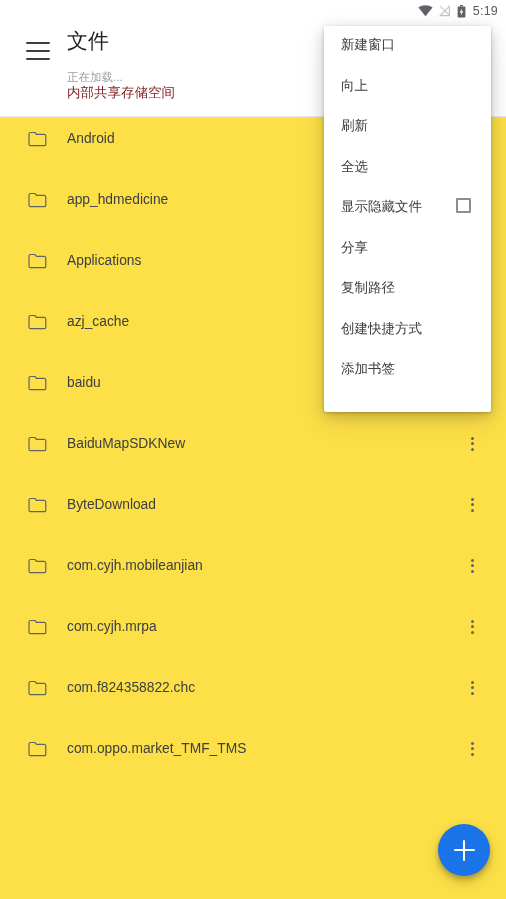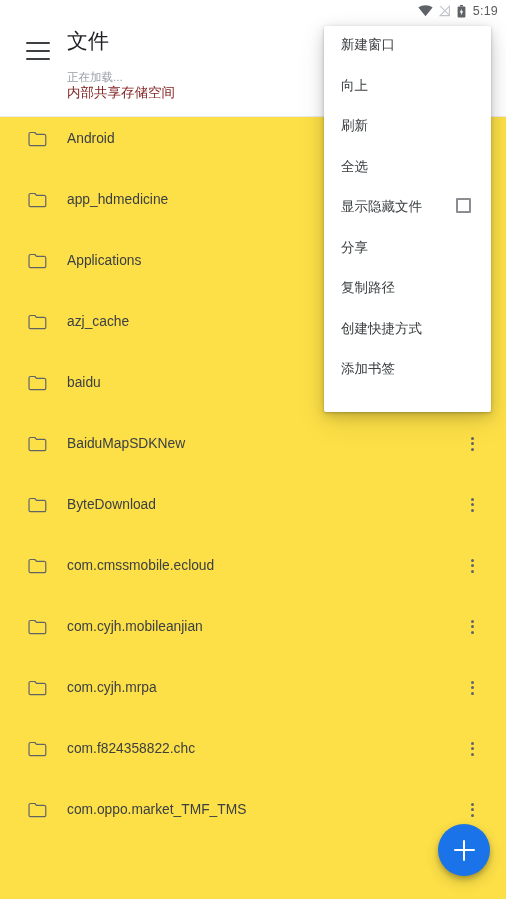--- a/index.html
+++ b/index.html
@@ -335,31 +335,20 @@
           <span class="overflow-dots">
             <i></i>
             <i></i>
             <i></i>
           </span>
         </div>
         <div class="row">
           <span class="folder-icon"><svg viewBox="0 0 20 17" width="19" height="16">
               <path d="M1 3.2 A1.6 1.6 0 0 1 2.6 1.6 L7.2 1.6 L8.9 3.6 L17.2 3.6 A1.6 1.6 0 0 1 18.8 5.2 L18.8 14 A1.6 1.6 0 0 1 17.2 15.6 L2.6 15.6 A1.6 1.6 0 0 1 1 14 Z" fill="none" stroke="#5f6368" stroke-width="1.25" stroke-linejoin="round"></path>
             </svg></span>
-          <span class="row-label">com.cmssmobile.ecloud</span>
-          <span class="overflow-dots">
-            <i></i>
-            <i></i>
-            <i></i>
-          </span>
-        </div>
-        <div class="row">
-          <span class="folder-icon"><svg viewBox="0 0 20 17" width="19" height="16">
-              <path d="M1 3.2 A1.6 1.6 0 0 1 2.6 1.6 L7.2 1.6 L8.9 3.6 L17.2 3.6 A1.6 1.6 0 0 1 18.8 5.2 L18.8 14 A1.6 1.6 0 0 1 17.2 15.6 L2.6 15.6 A1.6 1.6 0 0 1 1 14 Z" fill="none" stroke="#5f6368" stroke-width="1.25" stroke-linejoin="round"></path>
-            </svg></span>
           <span class="row-label">com.cyjh.mobileanjian</span>
           <span class="overflow-dots">
             <i></i>
             <i></i>
             <i></i>
           </span>
         </div>
         <div class="row">
           <span class="folder-icon"><svg viewBox="0 0 20 17" width="19" height="16">
               <path d="M1 3.2 A1.6 1.6 0 0 1 2.6 1.6 L7.2 1.6 L8.9 3.6 L17.2 3.6 A1.6 1.6 0 0 1 18.8 5.2 L18.8 14 A1.6 1.6 0 0 1 17.2 15.6 L2.6 15.6 A1.6 1.6 0 0 1 1 14 Z" fill="none" stroke="#5f6368" stroke-width="1.25" stroke-linejoin="round"></path>

